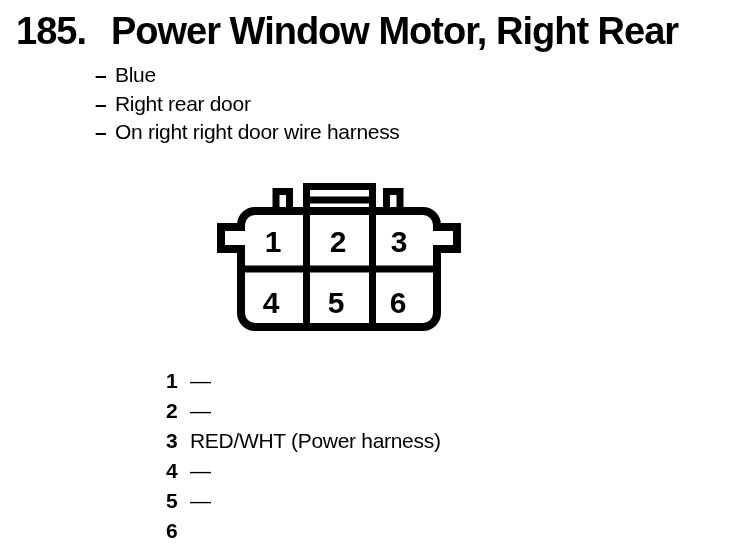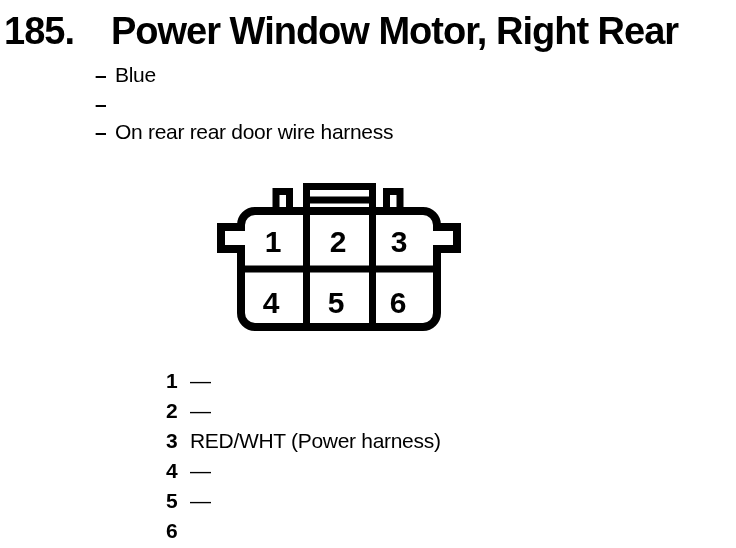--- a/index.html
+++ b/index.html
@@ -19,21 +19,21 @@
   
   .hdr {
     position: absolute; left: 0; top: 12px;
     width: 736px;
     font-weight: bold;
     font-size: 38px;
     line-height: 38px;
     letter-spacing: -1px;
     white-space: nowrap;
   }
-  .hdr-num { position: absolute; left: 4px; top: 0; }
+  .hdr-num { position: absolute; left: 16px; top: 0; }
   .hdr-title { position: absolute; left: 111px; top: 0; }
 
   
   .notes {
     position: absolute; left: 95px; top: 61px;
     font-size: 21px; line-height: 28.5px;
     letter-spacing: -0.3px;
   }
   .note-line { display: flex; }
   .note-marker { width: 20px; font-weight: bold; flex: 0 0 20px; }
@@ -67,24 +67,25 @@
     <span class="hdr-title">Power Window Motor, Right Rear</span>
   </div>
 
   <div class="notes">
     <div class="note-line">
       <span class="note-marker">–</span>
       <span>Blue</span>
     </div>
     <div class="note-line">
       <span class="note-marker">–</span>
+      <span>Right rear door</span>
     </div>
     <div class="note-line">
       <span class="note-marker">–</span>
-      <span>On rear rear door wire harness</span>
+      <span>On right right door wire harness</span>
     </div>
   </div>
 
   <div class="connector-wrap">
     <svg width="290" height="170" viewBox="195 175 290 170">
 
       <path d="M 255 211 H 423 A 14 14 0 0 1 437 225 V 227 H 457 V 249 H 437 V 313 A 14 14 0 0 1 423 327 H 255 A 14 14 0 0 1 241 313 V 249 H 221 V 227 H 241 V 225 A 14 14 0 0 1 255 211 Z" fill="#ffffff" stroke="#000000" stroke-width="8"></path>
 
       <path d="M 276 215 V 191.5 H 289.5 V 215" fill="none" stroke="#000000" stroke-width="7"></path>
       <path d="M 386.5 215 V 191.5 H 400 V 215" fill="none" stroke="#000000" stroke-width="7"></path>

